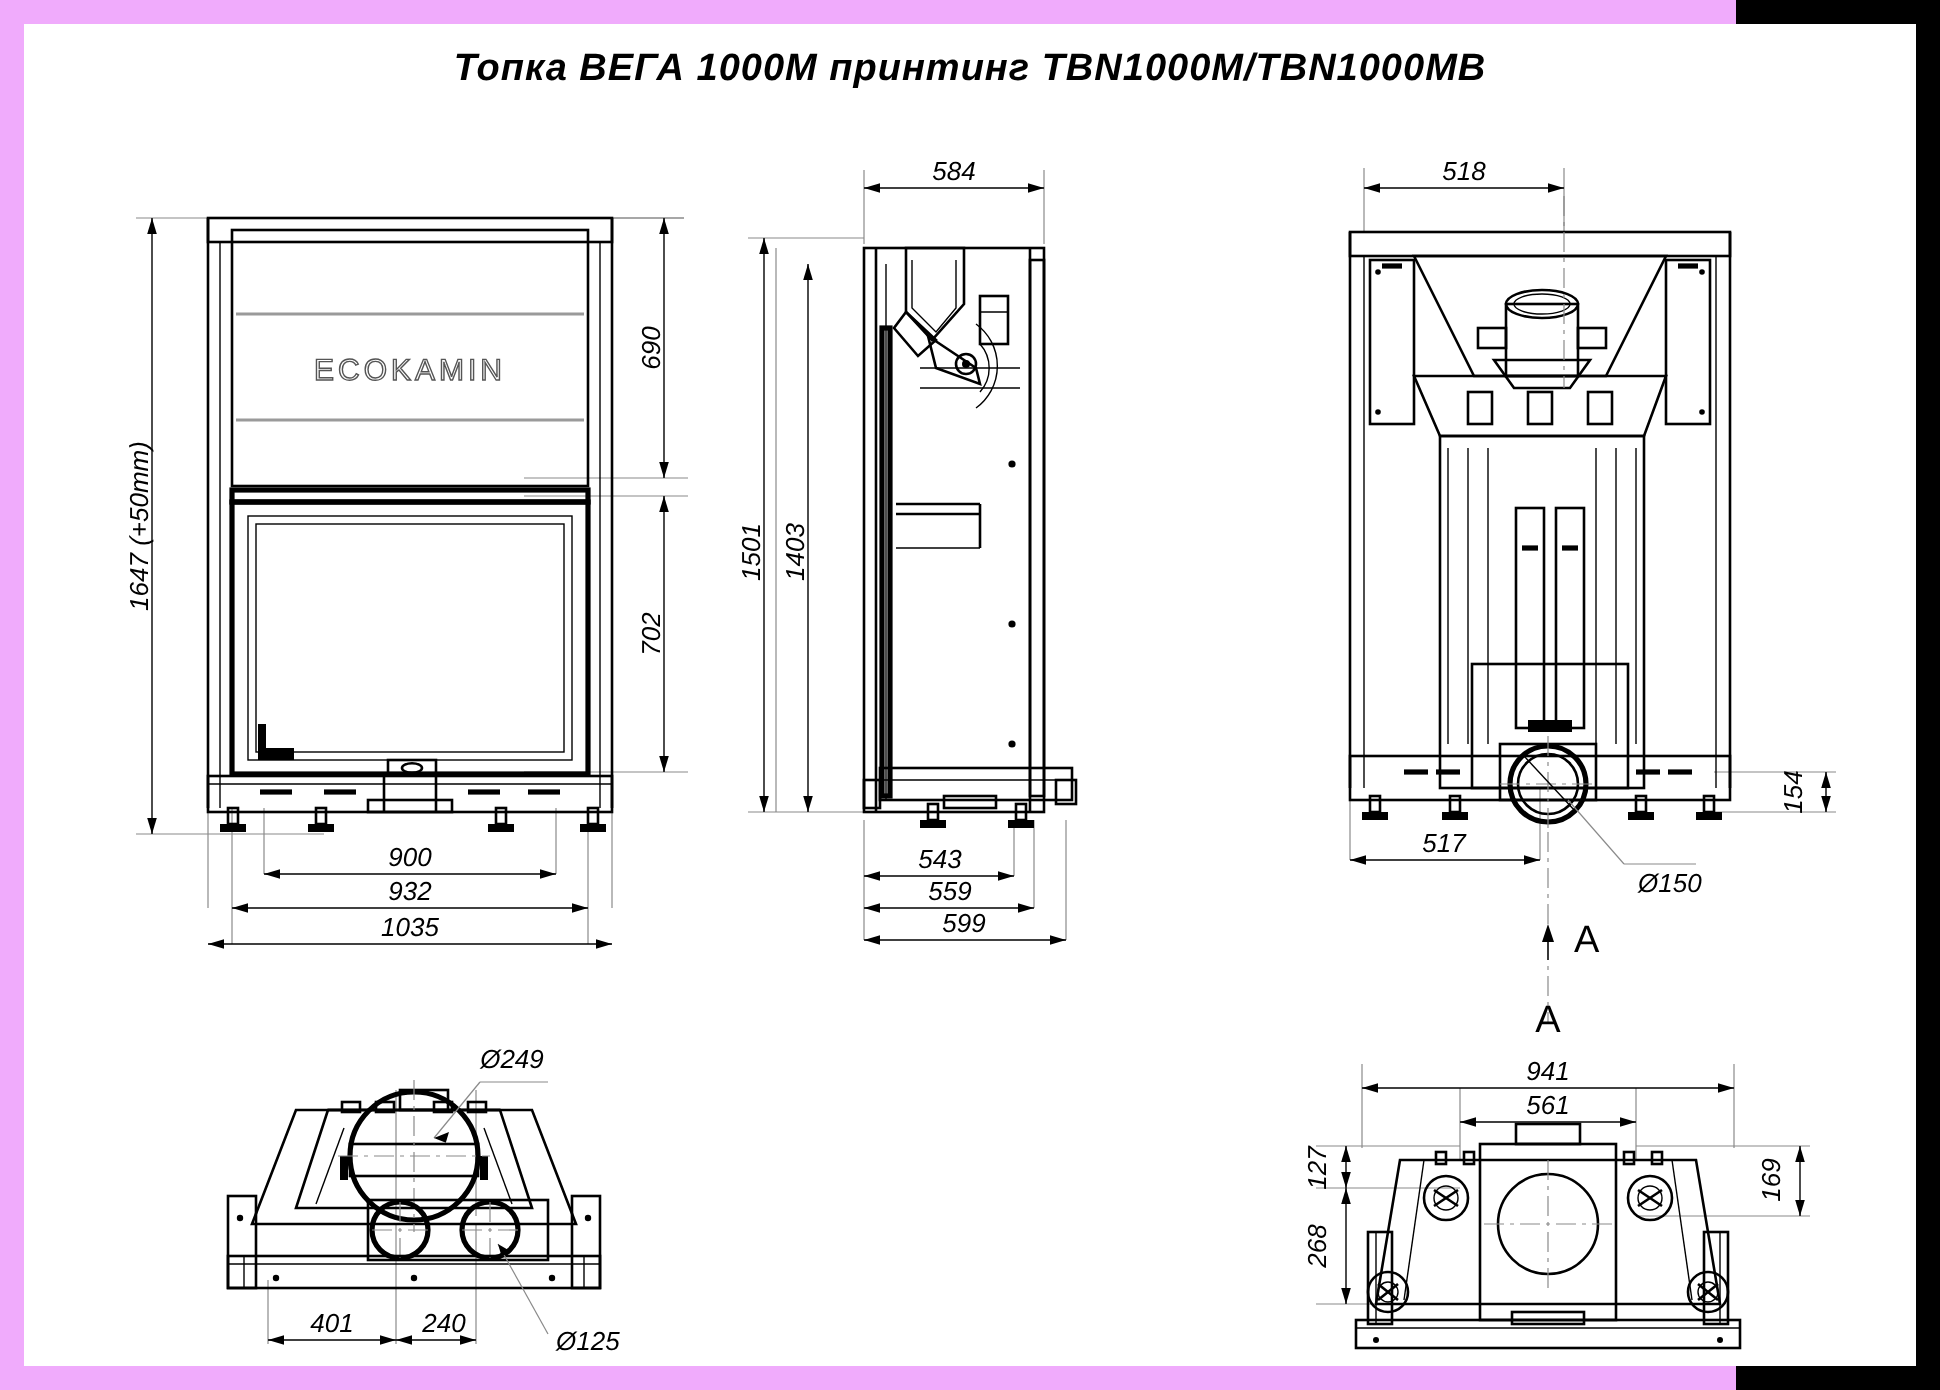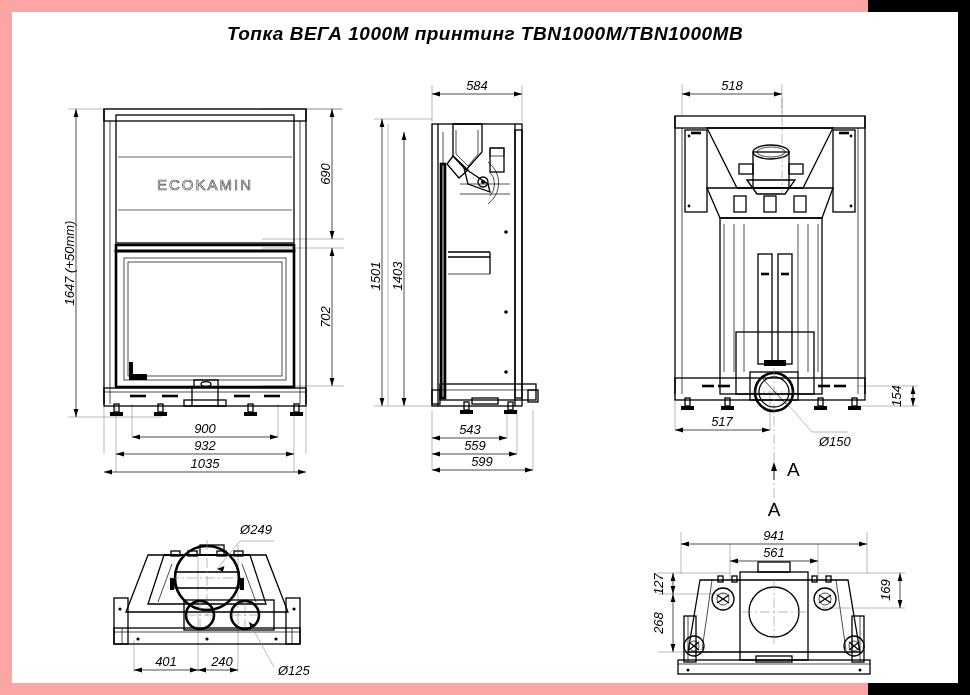--- a/index.html
+++ b/index.html
@@ -1,17 +1,17 @@
 <!DOCTYPE html>
 <html><head>
 <meta charset="utf-8">
 <style>
   html,body{margin:0;padding:0;background:#000;}
   body{width:970px;height:695px;overflow:hidden;font-family:"DejaVu Sans",sans-serif;}
-  #sheet{position:absolute;left:0;top:0;width:868px;height:695px;background:#fca5a5;}
+  #sheet{position:absolute;left:0;top:0;width:868px;height:695px;background:#f0abfc;}
   #paper{position:absolute;left:12px;top:12px;width:946px;height:671px;background:#fff;}
   svg{display:block;}
   .dimtxt{font-family:"Liberation Sans",sans-serif;font-style:italic;font-size:13px;fill:#000;}
   .title{font-family:"Liberation Sans",sans-serif;font-style:italic;font-weight:bold;font-size:19px;fill:#000;letter-spacing:.5px;}
   .secletter{font-family:"Liberation Sans",sans-serif;font-size:19px;fill:#000;}
   .logo{font-family:"Liberation Sans",sans-serif;font-size:15px;fill:none;stroke:#555;stroke-width:.7;letter-spacing:2px;}
   .thin{stroke:#000;stroke-width:.7;fill:none;}
   .med{stroke:#000;stroke-width:1.3;fill:none;}
   .thick{stroke:#000;stroke-width:2.6;fill:none;}
   .ex{stroke:#8a8a8a;stroke-width:.6;fill:none;}

